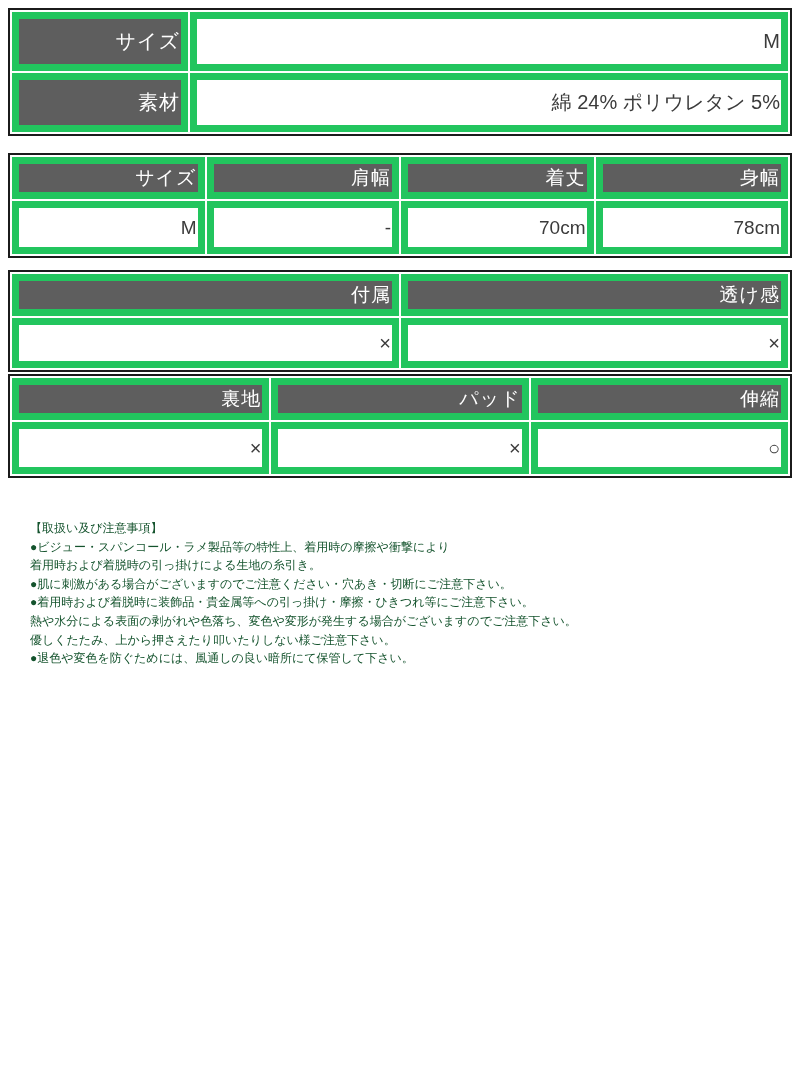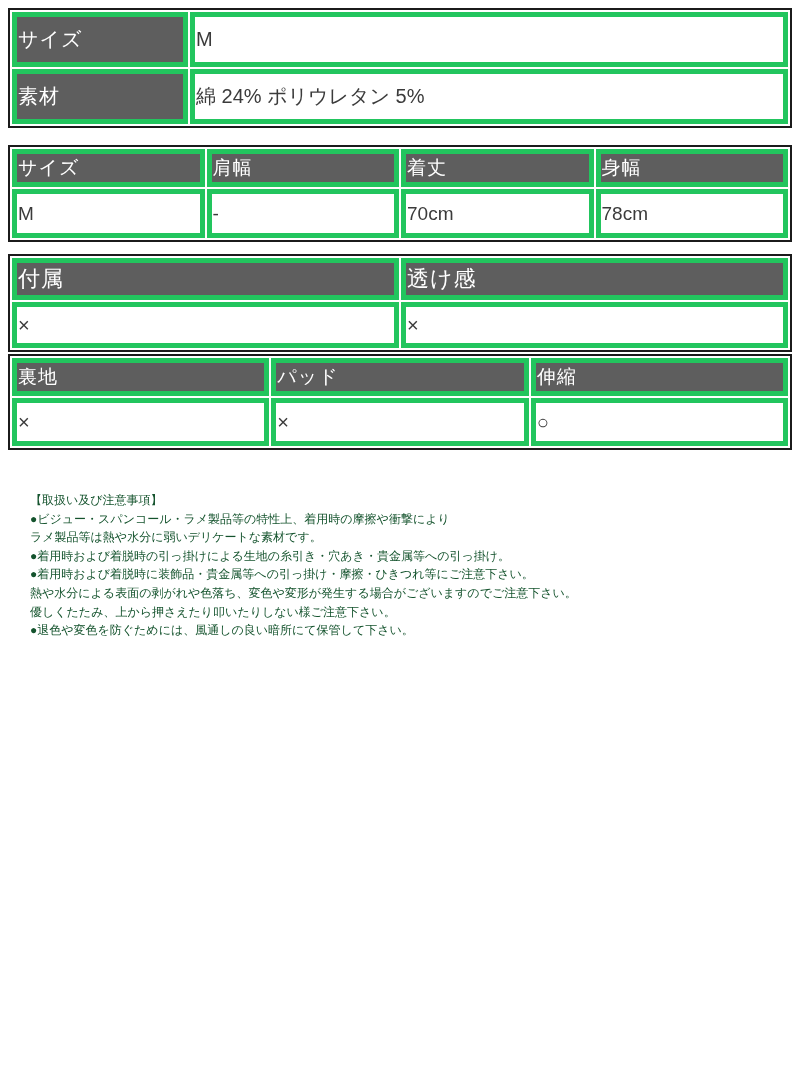--- a/index.html
+++ b/index.html
@@ -18,22 +18,22 @@
   }
   table.spec {
     border-collapse: separate;
     border-spacing: 2px;
     border: 2px solid #1b1b1b;
     background: #ffffff;
     width: 784px;
     table-layout: fixed;
   }
   table.spec td {
-    border: 5px solid #22c55e;
-    text-align: left;
+    border: 7px solid #22c55e;
+    text-align: right;
     vertical-align: middle;
     overflow: hidden;
     white-space: nowrap;
   }
   td.head {
     background: #5e5e5e;
     color: #ffffff;
     font-size: 20px;
     font-weight: 500;
     letter-spacing: 1px;
@@ -46,21 +46,21 @@
   }
   
   #spec-table { margin-bottom: 17px; }
   #spec-table td { height: 43px; }
   
   #measure-table { margin-bottom: 12px; }
   #measure-table td.head { height: 24px; font-size: 19px; }
   #measure-table td.val  { height: 37px; font-size: 19px; }
   
   #features-top-table { margin-bottom: 2px; }
-  #features-top-table td.head { height: 26px; font-size: 22px; font-family: Liberation Mono, monospace; }
+  #features-top-table td.head { height: 26px; font-size: 19px; font-family: Liberation Mono, monospace; }
   #features-top-table td.val  { height: 34px; }
   
   #features-bottom-table { margin-bottom: 0; }
   #features-bottom-table td.head { height: 26px; font-size: 19px; }
   #features-bottom-table td.val  { height: 36px; }
   .sym {
     font-size: 21px;
     font-weight: 300;
     color: #3b3b3b;
   }
@@ -142,21 +142,21 @@
         <td class="val sym">×</td>
         <td class="val sym">×</td>
         <td class="val sym sym-circle">○</td>
       </tr>
     </tbody>
   </table>
 
   <div class="notes">
     <div class="line">【取扱い及び注意事項】</div>
     <div class="line">●ビジュー・スパンコール・ラメ製品等の特性上、着用時の摩擦や衝撃により</div>
-    <div class="line">ラメ製品等は熱や水分に弱いデリケートな素材です。</div>
-    <div class="line">●着用時および着脱時の引っ掛けによる生地の糸引き・穴あき・貴金属等への引っ掛け。</div>
+    <div class="line">着用時および着脱時の引っ掛けによる生地の糸引き。</div>
+    <div class="line">●肌に刺激がある場合がございますのでご注意ください・穴あき・切断にご注意下さい。</div>
     <div class="line">●着用時および着脱時に装飾品・貴金属等への引っ掛け・摩擦・ひきつれ等にご注意下さい。</div>
     <div class="line">熱や水分による表面の剥がれや色落ち、変色や変形が発生する場合がございますのでご注意下さい。</div>
     <div class="line">優しくたたみ、上から押さえたり叩いたりしない様ご注意下さい。</div>
     <div class="line">●退色や変色を防ぐためには、風通しの良い暗所にて保管して下さい。</div>
   </div>
 
 </div>
 
 </body></html>

